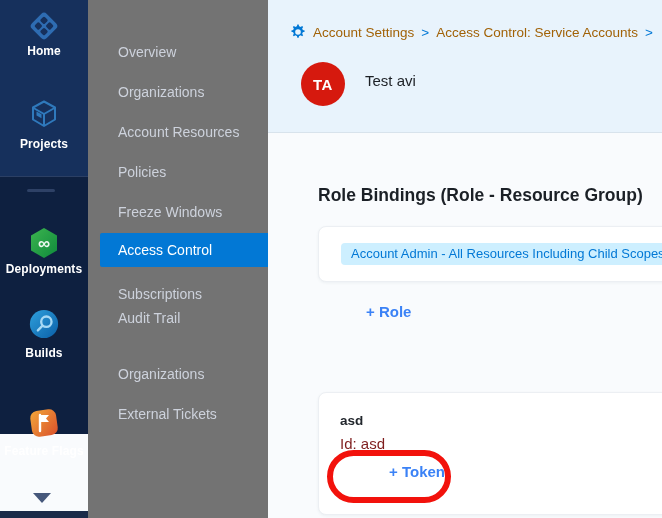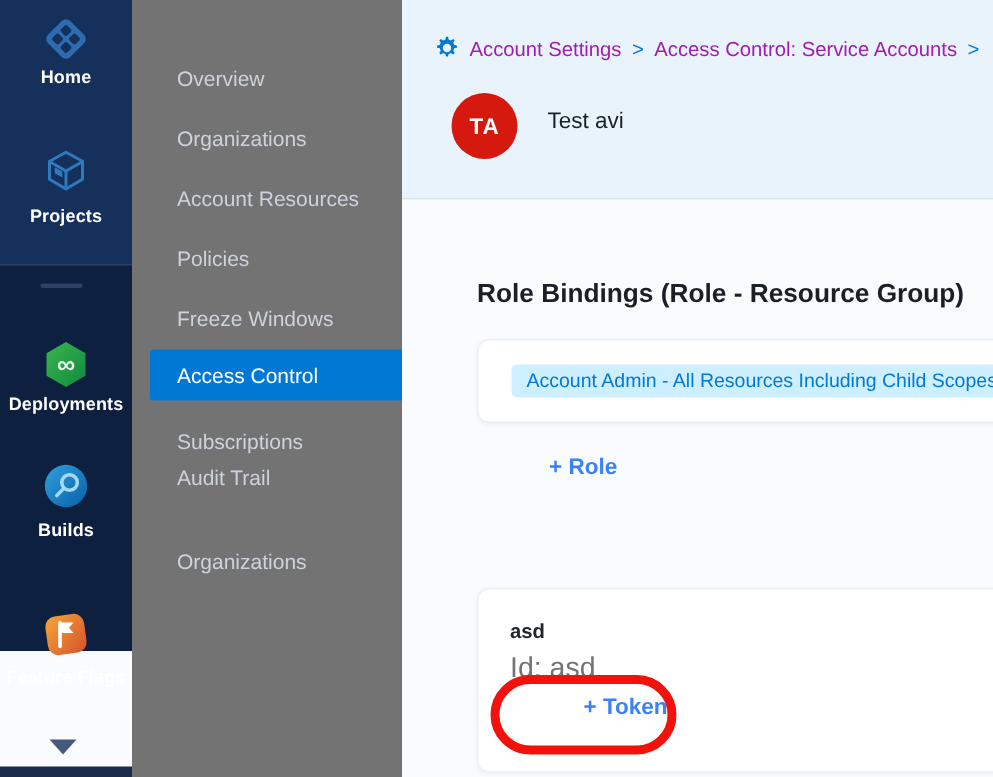--- a/index.html
+++ b/index.html
@@ -63,21 +63,21 @@
   }
   .header {
     position: absolute; left: 0; top: 0; right: 0; height: 133px;
     background: #E8F3FC; border-bottom: 1px solid #D8E3EC;
   }
   .breadcrumb {
     position: absolute; left: 22px; top: 24px;
     display: flex; align-items: center; gap: 7px;
     font-size: 13.5px; color: #0278D5; font-weight: 500; white-space: nowrap;
   }
-  .breadcrumb a { color: #a21caf; text-decoration: none; cursor: pointer; }
+  .breadcrumb a { color: #a16207; text-decoration: none; cursor: pointer; }
   .bc-gear { display: inline-flex; align-items: center; }
   .avatar {
     position: absolute; left: 33px; top: 62px; width: 44px; height: 44px;
     border-radius: 50%; background: #D6190E;
     display: flex; align-items: center; justify-content: center;
     color: #FFFFFF; font-size: 15px; font-weight: 700; letter-spacing: .5px;
   }
   .page-title {
     position: absolute; left: 97px; top: 72px;
     font-size: 15px; font-weight: 500; color: #1C2025;
@@ -105,21 +105,21 @@
   }
   .link-button {
     position: absolute; color: #3b82f6; font-size: 15px; font-weight: 700;
     cursor: pointer; white-space: nowrap; margin-left: 33px;
   }
   .add-role { left: 65px; top: 170px; }
   .api-heading { top: 225px; }
   .role-heading { top: 52px; }
   .api-card { top: 259px; height: 123px; }
   .api-key-name { position: absolute; left: 21px; top: 20px; font-size: 13.5px; font-weight: 700; color: #22272D; }
-  .api-key-id   { position: absolute; left: 21px; top: 42px; font-size: 19px; color: #737373; }
+  .api-key-id   { position: absolute; left: 21px; top: 42px; font-size: 15px; color: #7f1d1d; }
   .add-token    { left: 37px; top: 70px; position: absolute; text-align: center; }
   .annotation-ellipse {
     position: absolute; left: 8px; top: 57px; width: 124px; height: 53px;
     border: 6px solid #F2120C; border-radius: 30px; pointer-events: none;
   }
 </style>
 </head>
 <body>
 
 <div class="module-sidebar">
@@ -203,20 +203,21 @@
 <div class="settings-sidebar">
   <div class="nav-item" style="top:42px">Overview</div>
   <div class="nav-item" style="top:82px">Organizations</div>
   <div class="nav-item" style="top:122px">Account Resources</div>
   <div class="nav-item" style="top:162px">Policies</div>
   <div class="nav-item" style="top:202px">Freeze Windows</div>
   <div class="nav-item" style="top:284px">Subscriptions</div>
   <div class="nav-item active" style="top:233px">Access Control</div>
   <div class="nav-item" style="top:308px">Audit Trail</div>
   <div class="nav-item" style="top:364px">Organizations</div>
+  <div class="nav-item" style="top:404px">External Tickets</div>
 </div>
 
 <div class="content">
 
   <div class="header">
     <div class="breadcrumb">
       <span class="bc-gear">
         <svg width="16" height="16" viewBox="0 0 16 16" fill="#0278D5">
           <path fill-rule="evenodd" d="M7.3 0.5 h1.4 l0.35 1.8 a6 6 0 0 1 1.6 0.66 l1.5 -1 l1 1 l-1 1.5 a6 6 0 0 1 0.66 1.6 l1.8 0.35 v1.4 l-1.8 0.35 a6 6 0 0 1 -0.66 1.6 l1 1.5 l-1 1 l-1.5 -1 a6 6 0 0 1 -1.6 0.66 l-0.35 1.8 h-1.4 l-0.35 -1.8 a6 6 0 0 1 -1.6 -0.66 l-1.5 1 l-1 -1 l1 -1.5 a6 6 0 0 1 -0.66 -1.6 l-1.8 -0.35 v-1.4 l1.8 -0.35 a6 6 0 0 1 0.66 -1.6 l-1 -1.5 l1 -1 l1.5 1 a6 6 0 0 1 1.6 -0.66 z M8 5.2 a2.8 2.8 0 1 0 0 5.6 a2.8 2.8 0 1 0 0 -5.6 z"></path>
         </svg>

